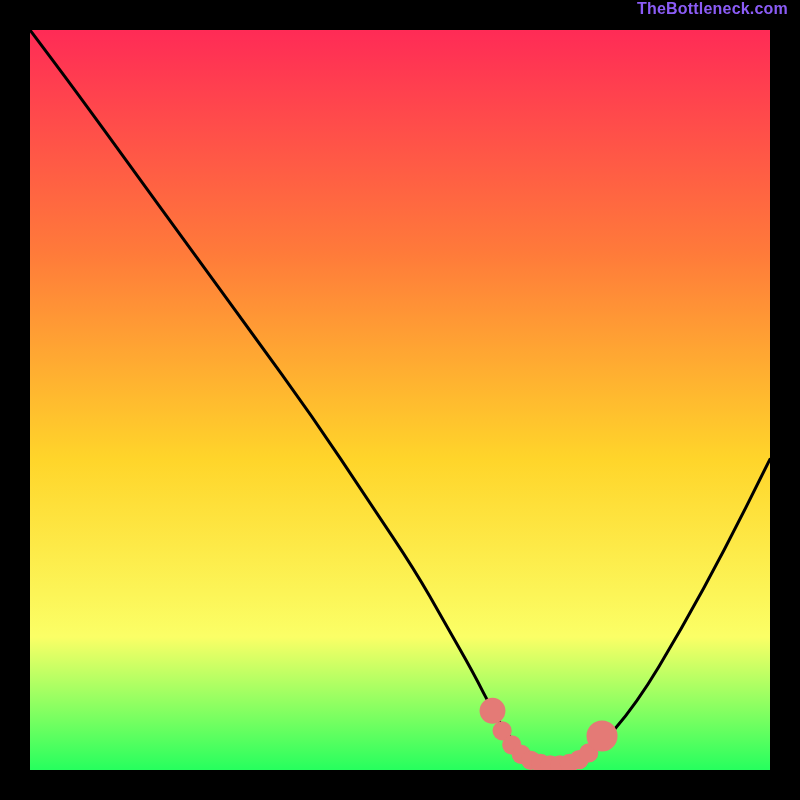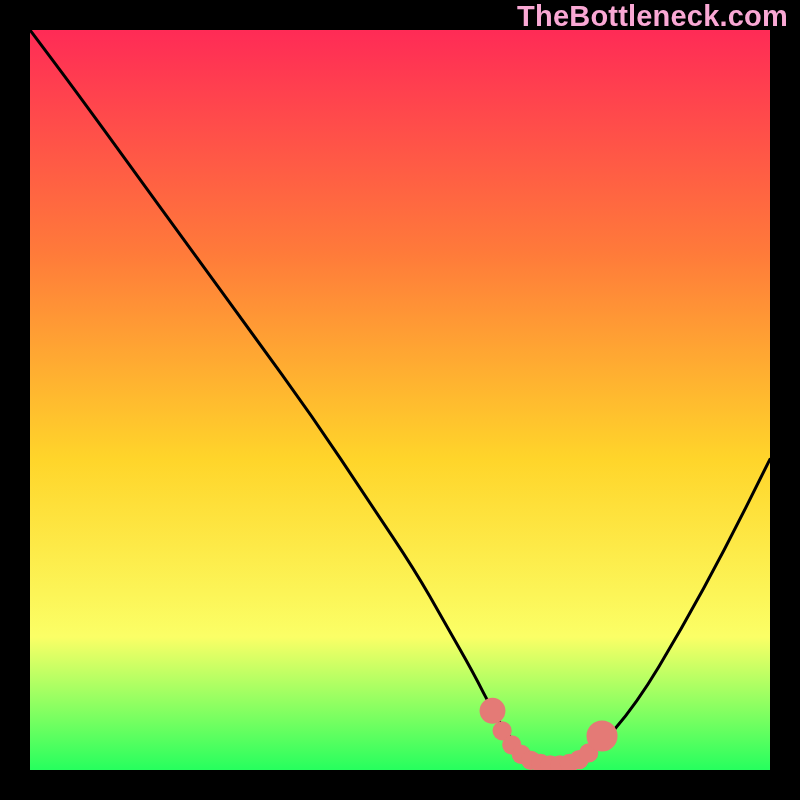--- a/index.html
+++ b/index.html
@@ -13,23 +13,23 @@
   .stage {
     position: relative;
     width: 800px;
     height: 800px;
   }
   .watermark {
     position: absolute;
     top: 0px;
     right: 12px;
     font-family: Arial, Helvetica, sans-serif;
-    font-size: 29px;
+    font-size: 16px;
     font-weight: 700;
-    color: #f9a8d4;
+    color: #8b5cf6;
     letter-spacing: 0.2px;
   }
   .plot {
     position: absolute;
     left: 30px;
     top: 30px;
     width: 740px;
     height: 740px;
   }
   svg { display: block; }

